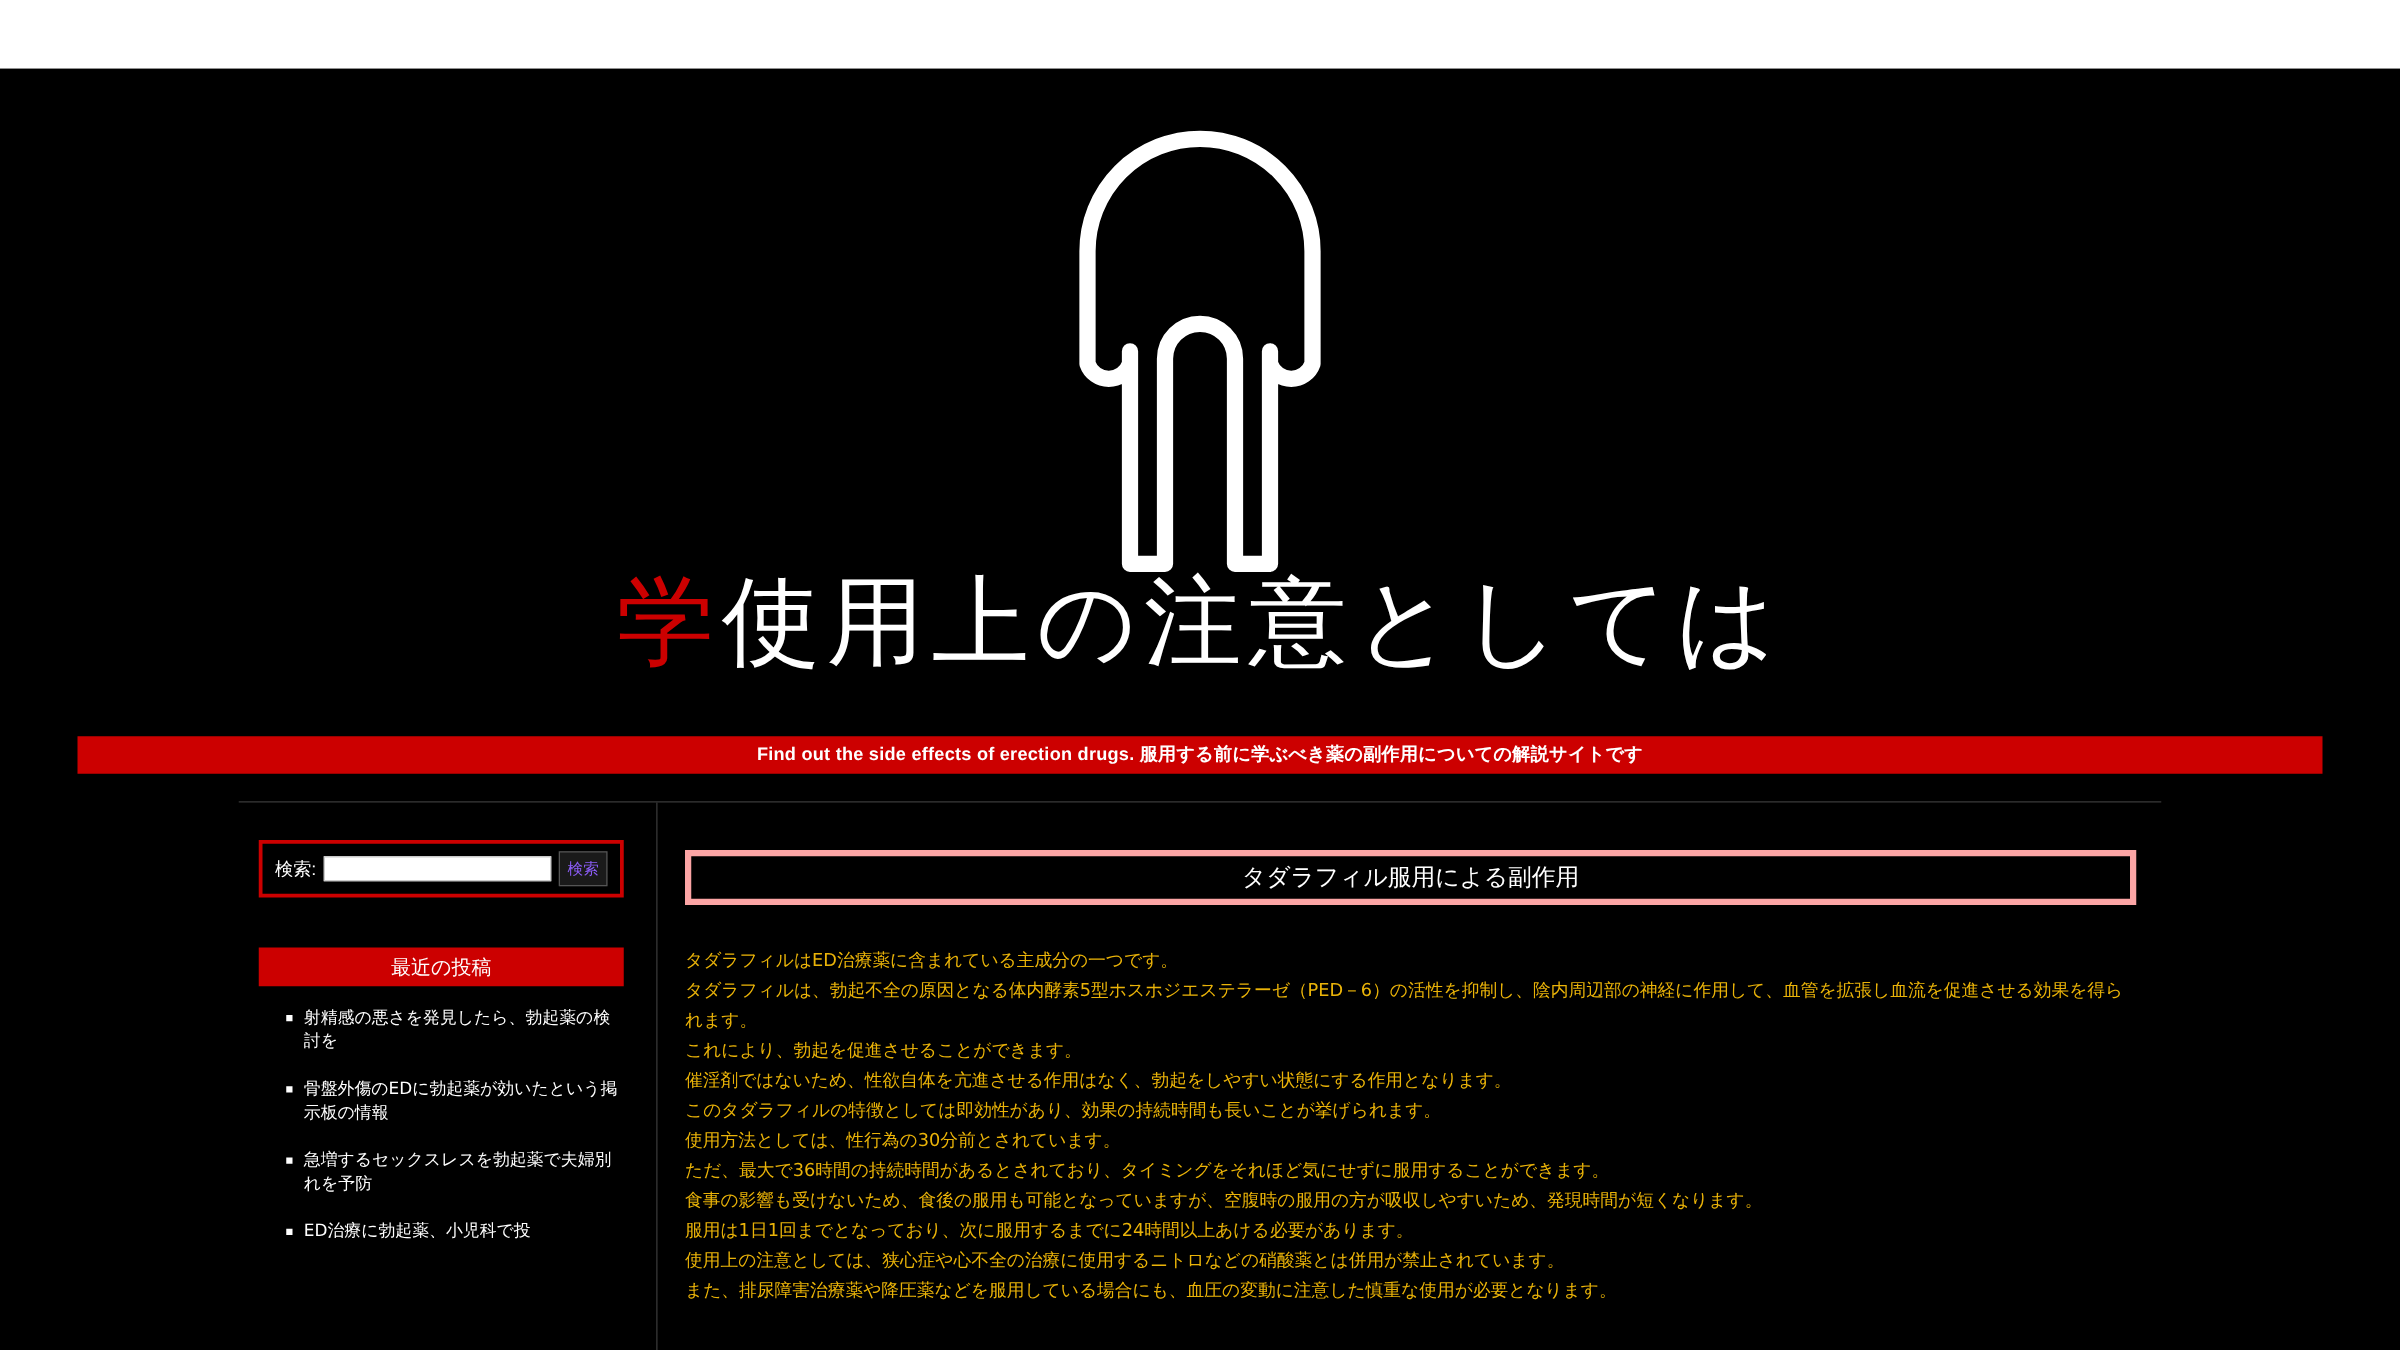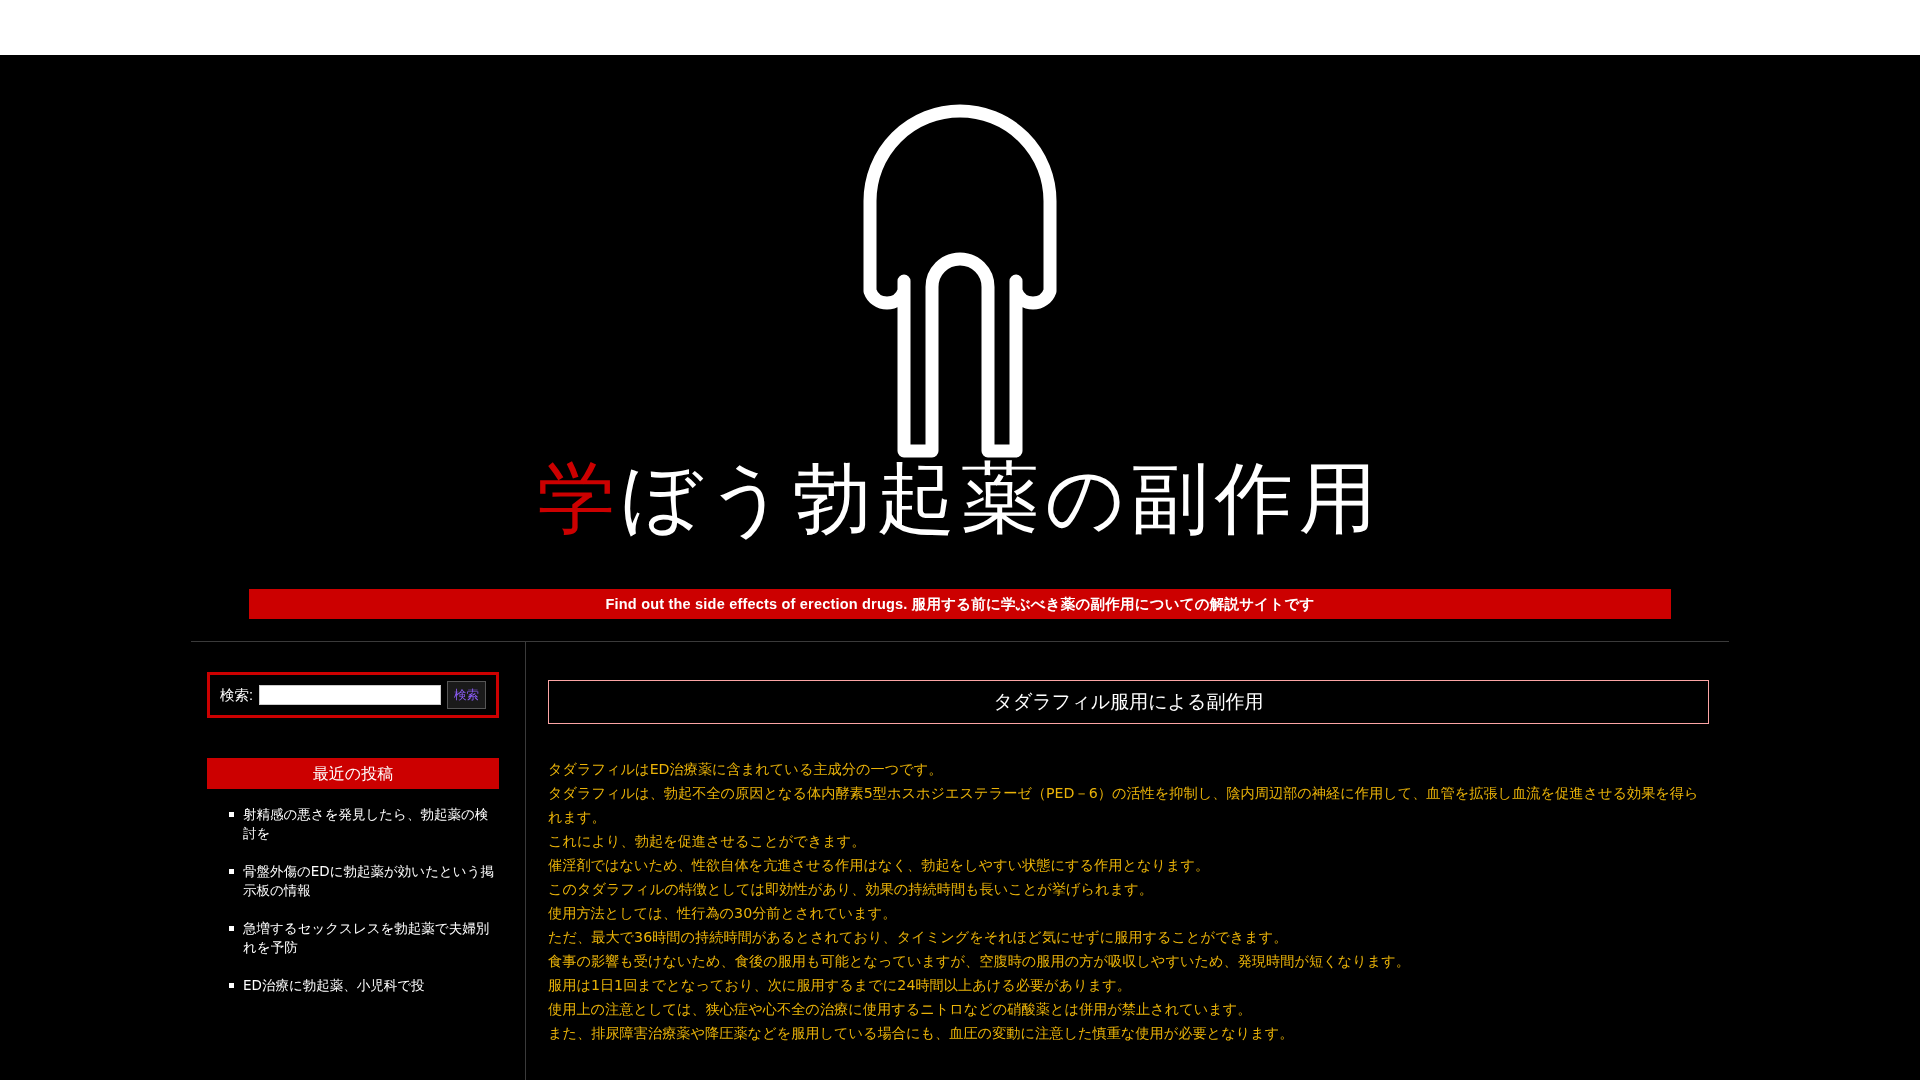--- a/index.html
+++ b/index.html
@@ -44,21 +44,21 @@
     letter-spacing: 6px;
     font-weight: 400;
     margin-top: -12px;
     font-family: "DejaVu Sans", sans-serif;
   }
   .site-title .accent { color: #cc0000; }
 
   
   .tagline-bar {
     margin: 22px auto 0 auto;
-    width: 1422px;
+    width: 1796px;
     background: #cc0000;
     color: #ffffff;
     text-align: center;
     font-size: 14.5px;
     line-height: 30px;
     height: 30px;
     font-weight: bold;
     letter-spacing: 0.2px;
     overflow: hidden;
     white-space: nowrap;
@@ -164,21 +164,21 @@
     text-decoration: none;
   }
 
   
   .main {
     flex: 1;
     padding-left: 23px;
     padding-right: 20px;
   }
   .article-title-box {
-    border: 1px solid #fca5a5;
+    border: 5px solid #fca5a5;
     height: 44px;
     display: flex;
     align-items: center;
     justify-content: center;
     margin-top: 8px;
   }
   .article-title {
     color: #ffffff;
     font-size: 19px;
     font-weight: normal;
@@ -203,21 +203,21 @@
 
 <div class="page">
 
   <div class="hero">
     <div class="logo-wrap">
       <svg width="260" height="380" viewBox="0 0 260 380" aria-hidden="true">
         <path d="M40 210 L40 120 A90 90 0 0 1 220 120 L220 210 A18 18 0 0 1 186 210 L186 200 L186 370 L158 370 L158 206 A28 28 0 0 0 102 206 L102 370 L74 370 L74 200 L74 210 A18 18 0 0 1 40 210 Z" fill="none" stroke="#ffffff" stroke-width="13" stroke-linejoin="round" stroke-linecap="round"></path>
       </svg>
     </div>
     <h1 class="site-title">
-      <span class="accent">学</span><span>ぼう勃起薬の副作用</span>
+      <span class="accent">学</span><span>使用上の注意としては</span>
     </h1>
   </div>
 
   <div class="tagline-bar">Find out the side effects of erection drugs. 服用する前に学ぶべき薬の副作用についての解説サイトです</div>
 
   <div class="content-wrap">
 
     <aside class="sidebar">
 
       <form class="search-box">

